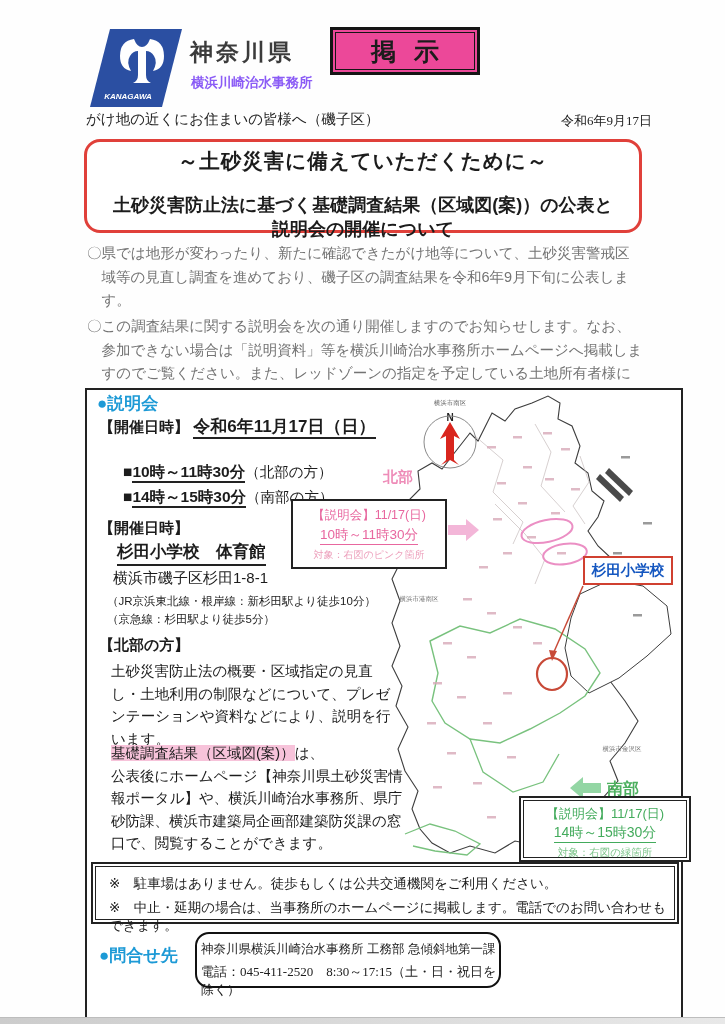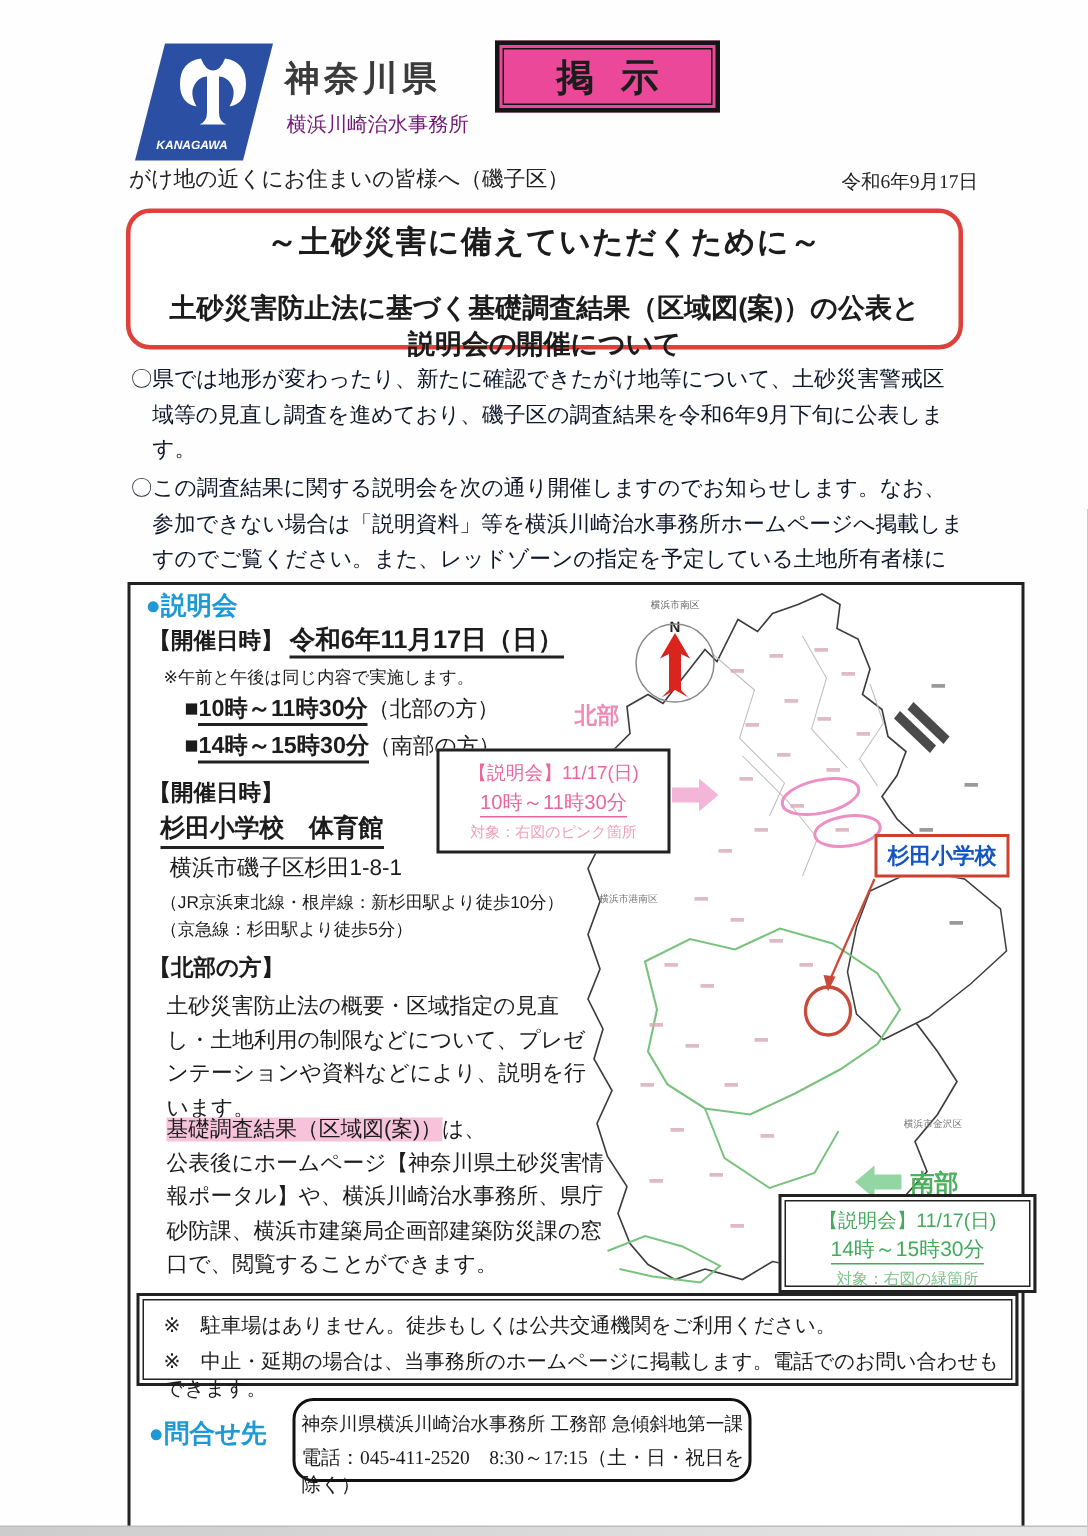--- a/index.html
+++ b/index.html
@@ -2,51 +2,51 @@
 <html><head>
 <meta charset="utf-8">
 <style>
   * { margin:0; padding:0; box-sizing:border-box; }
   body { background:#777; font-family:"Liberation Sans","DejaVu Sans",sans-serif; }
   .page { position:relative; width:725px; height:1024px; background:#fefefe; margin:0 auto; overflow:hidden; color:#1c1c1c; }
 
   
   .logo-wrap { position:absolute; left:90px; top:27px; width:96px; height:82px; }
   .hdr-pref { position:absolute; left:190px; top:37px; font-size:23px; font-weight:bold; color:#3b3b3b; letter-spacing:3px; }
-  .hdr-office { position:absolute; left:191px; top:74px; font-size:13.5px; font-weight:normal; color:#701a75; }
+  .hdr-office { position:absolute; left:191px; top:74px; font-size:13.5px; font-weight:bold; color:#8b5cf6; }
   .stamp-outer { position:absolute; left:330px; top:27px; width:150px; height:48px; border:3px solid #151515; padding:2px; background:#ec4899; }
   .stamp-inner { border:1px solid #151515; height:100%; display:flex; align-items:center; justify-content:center; font-size:25px; font-weight:bold; letter-spacing:18px; text-indent:18px; }
 
   .addressee { position:absolute; left:86px; top:110px; font-size:14.5px; color:#222; }
   .doc-date { position:absolute; left:561px; top:112px; font-size:13px; font-family:"Liberation Serif","DejaVu Serif",serif; color:#222; }
 
   
   .title-box { position:absolute; left:84px; top:139px; width:558px; height:94px; border:3px solid #e0403a; border-radius:16px; text-align:center; padding-top:5px; background:#fff; }
   .title-l1 { font-size:20.5px; font-weight:bold; letter-spacing:1px; }
   .title-l2 { font-size:18px; font-weight:bold; margin-top:18px; }
   .title-l3 { font-size:18px; font-weight:bold; }
 
   
-  .intro { position:absolute; left:87px; top:242px; width:556px; font-size:14.5px; line-height:1.63; color:#0f172a; }
+  .intro { position:absolute; left:87px; top:242px; width:556px; font-size:14.5px; line-height:1.63; color:#737373; }
   .hang { padding-left:14.5px; text-indent:-14.5px; margin-bottom:2px; }
 
   
   .session-box { position:absolute; left:85px; top:388px; width:598px; height:724px; border:2px solid #222; background:#fff; }
 
   .s-abs { position:absolute; }
   .s-heading { left:10px; top:2px; font-size:17px; font-weight:bold; color:#1d9ad6; }
   .s-datetime { left:12px; top:25px; font-size:15px; font-weight:bold; }
   .s-datetime .val { font-size:17px; border-bottom:2px solid #222; padding-bottom:1px; }
   .s-note { left:22px; top:54px; font-size:11.5px; }
   .s-slot1 { left:36px; top:72px; font-size:15.5px; font-weight:bold; }
   .s-slot2 { left:36px; top:97px; font-size:15.5px; font-weight:bold; }
   .slot-time { border-bottom:2px solid #222; padding-bottom:1px; }
   .slot-area { font-weight:normal; font-size:14.5px; }
   .s-venue-label { left:12px; top:129px; font-size:15px; font-weight:bold; }
-  .s-venue-name { left:20px; top:151px; font-size:16.5px; font-weight:bold; border-bottom:2px solid #222; padding-bottom:1px;text-align:right; }
+  .s-venue-name { left:30px; top:151px; font-size:16.5px; font-weight:bold; border-bottom:2px solid #222; padding-bottom:1px;text-align:right; }
   .s-venue-addr { left:26px; top:179px; font-size:15px; }
   .s-access1 { left:20px; top:204px; font-size:11.5px; }
   .s-access2 { left:20px; top:222px; font-size:11.5px; }
   .s-content-label { left:12px; top:246px; font-size:15px; font-weight:bold; }
   .s-content-text { left:24px; top:270px; width:287px; font-size:14.5px; line-height:1.56; }
   .s-result { left:24px; top:352px; width:298px; font-size:14.5px; line-height:1.56; }
   .hl-pink { background:#f7c3da; }
 
   
   .map-svg { position:absolute; left:288px; top:4px; width:306px; height:462px; }
@@ -106,21 +106,20 @@
 
   <div class="session-box">
 
     <div class="s-abs s-heading">●説明会</div>
 
     <div class="s-abs s-datetime">
       <span>【開催日時】</span>
       <span class="val">令和6年11月17日（日）</span>
     </div>
 
-    <div class="s-abs s-note">※午前と午後は同じ内容で実施します。</div>
 
     <div class="s-abs s-slot1">
       <span>■</span><span class="slot-time">10時～11時30分</span><span class="slot-area">（北部の方）</span>
     </div>
     <div class="s-abs s-slot2">
       <span>■</span><span class="slot-time">14時～15時30分</span><span class="slot-area">（南部の方）</span>
     </div>
 
     <div class="s-abs s-venue-label">【開催日時】</div>
     <div class="s-abs s-venue-name">杉田小学校　体育館</div>

